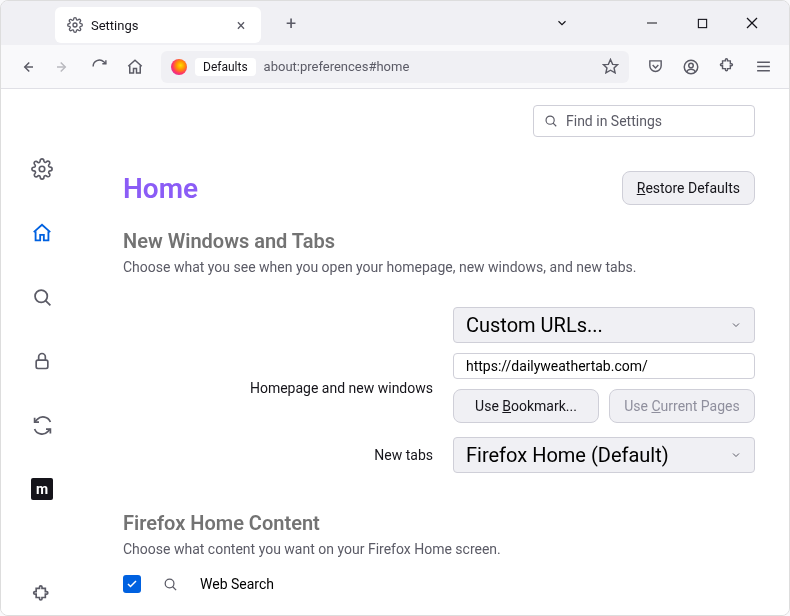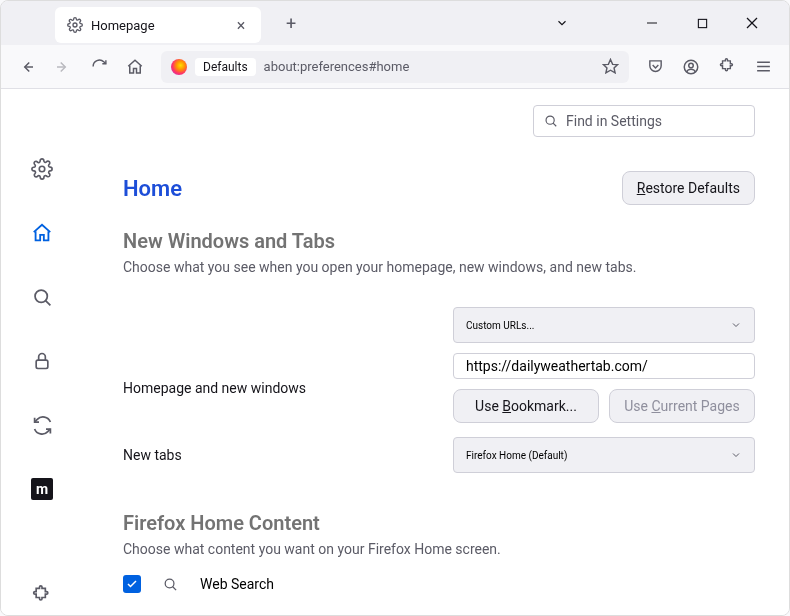--- a/index.html
+++ b/index.html
@@ -30,31 +30,31 @@
     .sb-item { width: 40px; height: 40px; display: flex; align-items: center; justify-content: center; cursor: pointer; border-radius: 6px; color: #5b5b66; }
     .sb-item.active { color: #0061e0; }
     .sb-spacer { flex: 1; }
     .moz-tile { width: 22px; height: 22px; background: #15141a; color: #fff; display: flex; align-items: center; justify-content: center; font-weight: bold; font-size: 14px; border-radius: 2px; }
     
     .main { flex: 1; padding: 16px 34px 16px 40px; overflow: hidden; }
     .search-row { display: flex; justify-content: flex-end; }
     .search-box { width: 222px; height: 32px; border: 1px solid #cfcfd8; border-radius: 4px; display: flex; align-items: center; padding: 0 10px; gap: 8px; color: #5b5b66; font-size: 14px; }
     
     .header-row { display: flex; align-items: center; justify-content: space-between; margin-top: 34px; }
-    h1 { font-size: 22px; font-weight: 600; color: #1d4ed8; }
+    h1 { font-size: 28px; font-weight: 600; color: #8b5cf6; }
     .btn { border: 1px solid #cfcfd8; background: #f0f0f4; border-radius: 8px; padding: 8px 14px; font-size: 14px; cursor: pointer; color: #15141a; }
     .btn.disabled { color: #8f8f9d; }
     
     h2 { font-size: 20px; font-weight: 600; color: #737373; margin-top: 24px; }
     .desc { font-size: 14px; color: #5b5b66; margin-top: 6px; }
     
     .form-row { display: flex; align-items: center; margin-top: 18px; gap: 20px; }
-    .label-col { width: 310px; font-size: 14px; color: #15141a; }
+    .label-col { width: 310px; font-size: 14px; color: #15141a; text-align: right; }
     .control-col { flex: 1; }
-    .select { border: 1px solid #cfcfd8; border-radius: 4px; height: 36px; display: flex; align-items: center; justify-content: space-between; padding: 0 12px; font-size: 10px; background: #f0f0f4; cursor: pointer; width: 100%; }
+    .select { border: 1px solid #cfcfd8; border-radius: 4px; height: 36px; display: flex; align-items: center; justify-content: space-between; padding: 0 12px; font-size: 20px; background: #f0f0f4; cursor: pointer; width: 100%; }
     .text-input { border: 1px solid #cfcfd8; border-radius: 4px; height: 24px; padding: 12px 12px; font-size: 14px; width: 100%; background: #fff; }
     .btn-row { display: flex; gap: 10px; justify-content: flex-end; margin-top: 10px; }
     .btn-row .btn { flex: 1; text-align: center; }
     
     .section-spaced { margin-top: 38px; }
     .check-row { display: flex; align-items: center; gap: 22px; margin-top: 18px; }
     .checkbox { width: 18px; height: 18px; background: #0061e0; border-radius: 3px; display: flex; align-items: center; justify-content: center; cursor: pointer; }
     .checkbox svg { stroke: #fff; }
     
     svg { display: block; }
@@ -64,21 +64,21 @@
 <body>
 
 <div class="title-bar">
   <div class="tab">
     <span class="tab-icon">
       <svg width="16" height="16" viewBox="0 0 24 24" fill="none" stroke="#5b5b66" stroke-width="2">
           <circle cx="12" cy="12" r="3"></circle>
           <path d="M19.4 15a1.7 1.7 0 0 0 .3 1.8l.1.1a2 2 0 1 1-2.8 2.8l-.1-.1a1.7 1.7 0 0 0-1.8-.3 1.7 1.7 0 0 0-1 1.5V21a2 2 0 0 1-4 0v-.1a1.7 1.7 0 0 0-1-1.5 1.7 1.7 0 0 0-1.8.3l-.1.1a2 2 0 1 1-2.8-2.8l.1-.1a1.7 1.7 0 0 0 .3-1.8 1.7 1.7 0 0 0-1.5-1H3a2 2 0 0 1 0-4h.1a1.7 1.7 0 0 0 1.5-1 1.7 1.7 0 0 0-.3-1.8l-.1-.1a2 2 0 1 1 2.8-2.8l.1.1a1.7 1.7 0 0 0 1.8.3H9a1.7 1.7 0 0 0 1-1.5V3a2 2 0 0 1 4 0v.1a1.7 1.7 0 0 0 1 1.5 1.7 1.7 0 0 0 1.8-.3l.1-.1a2 2 0 1 1 2.8 2.8l-.1.1a1.7 1.7 0 0 0-.3 1.8V9a1.7 1.7 0 0 0 1.5 1H21a2 2 0 0 1 0 4h-.1a1.7 1.7 0 0 0-1.5 1z"></path>
         </svg>
     </span>
-    <span class="tab-title">Homepage</span>
+    <span class="tab-title">Settings</span>
     <span class="tab-close">×</span>
   </div>
   <div class="new-tab">+</div>
   <div class="window-controls">
     <span class="win-btn chevron-dd">
       <svg width="14" height="14" viewBox="0 0 24 24" fill="none" stroke="currentColor" stroke-width="2">
           <polyline points="6 9 12 15 18 9"></polyline>
         </svg>
     </span>
     <span class="win-btn">

